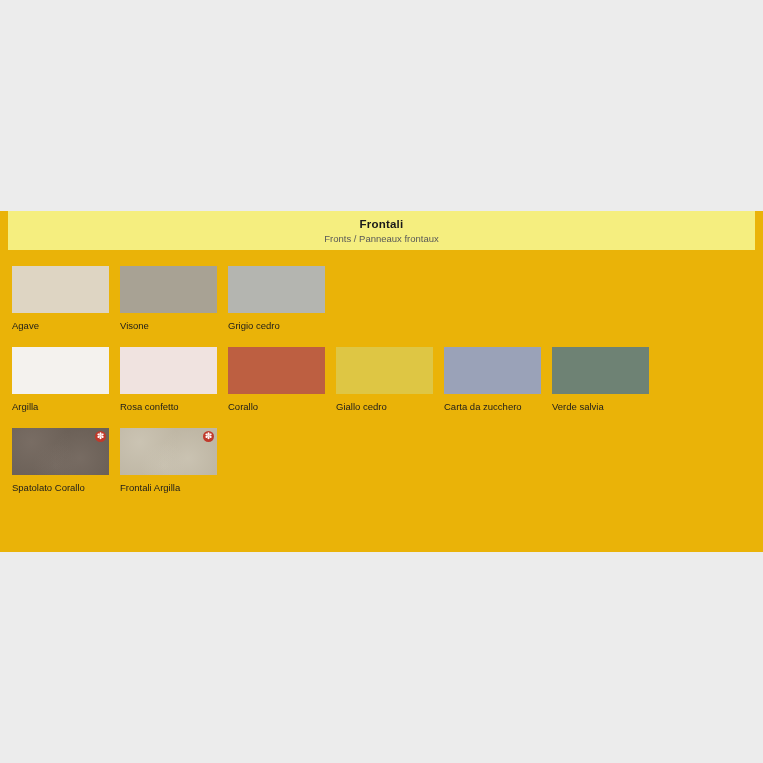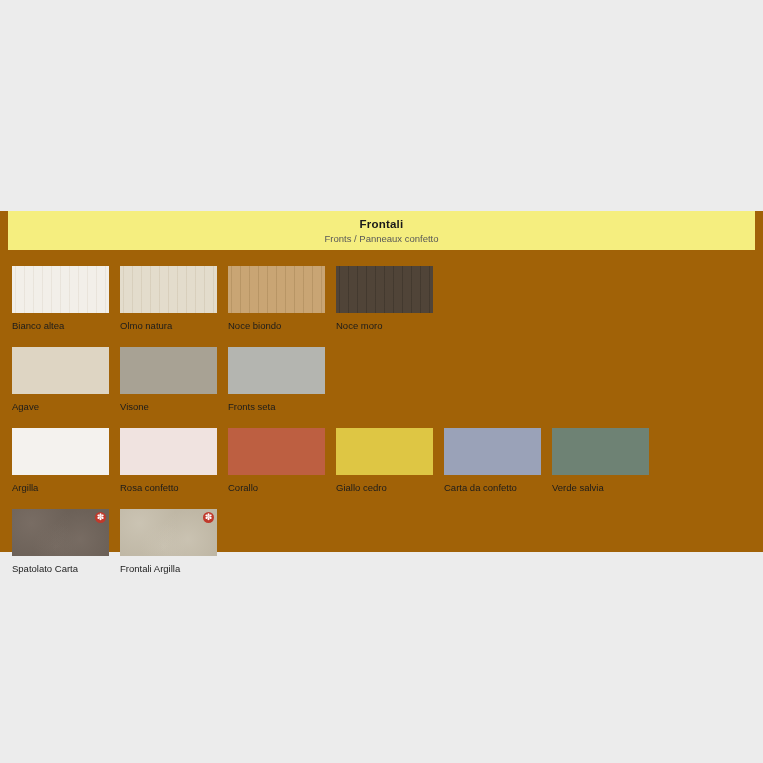--- a/index.html
+++ b/index.html
@@ -89,66 +89,40 @@
     border-radius: 50%;
   }
   .wood-grain {
     position: absolute;
     left: 0; top: 0; right: 0; bottom: 0;
   }
 </style>
 </head>
 <body style="background: rgb(236, 236, 236);">
 
-<div class="page" style="background: #a16207; text-decoration: underline;">
+<div class="page" style="background: #eab308; text-decoration: underline;">
 
   <div class="banner" style="background: rgb(245, 238, 127);">
     <div class="banner-title">Frontali</div>
-    <div class="banner-sub">Fronts / Panneaux confetto</div>
+    <div class="banner-sub">Fronts / Panneaux frontaux</div>
   </div>
 
   <div class="grid">
-    <div class="row" id="row-0">
-        <div class="swatch-cell">
-          <div class="swatch" style="background: rgb(242, 239, 233);">
-            <div class="wood-grain" style="background-image: repeating-linear-gradient(90deg, rgba(228, 222, 212, 0) 0px, rgba(228, 222, 212, 0) 3px, rgba(228, 222, 212, 0.667) 3px, rgba(228, 222, 212, 0.667) 4px, rgba(228, 222, 212, 0) 4px, rgba(228, 222, 212, 0) 9px);"></div>
-          </div>
-          <div class="swatch-label">Bianco altea</div>
-        </div>
-        <div class="swatch-cell">
-          <div class="swatch" style="background: rgb(227, 220, 204);">
-            <div class="wood-grain" style="background-image: repeating-linear-gradient(90deg, rgba(211, 201, 181, 0) 0px, rgba(211, 201, 181, 0) 3px, rgba(211, 201, 181, 0.667) 3px, rgba(211, 201, 181, 0.667) 4px, rgba(211, 201, 181, 0) 4px, rgba(211, 201, 181, 0) 9px);"></div>
-          </div>
-          <div class="swatch-label">Olmo natura</div>
-        </div>
-        <div class="swatch-cell">
-          <div class="swatch" style="background: rgb(201, 165, 116);">
-            <div class="wood-grain" style="background-image: repeating-linear-gradient(90deg, rgba(176, 142, 94, 0) 0px, rgba(176, 142, 94, 0) 3px, rgba(176, 142, 94, 0.667) 3px, rgba(176, 142, 94, 0.667) 4px, rgba(176, 142, 94, 0) 4px, rgba(176, 142, 94, 0) 9px);"></div>
-          </div>
-          <div class="swatch-label">Noce biondo</div>
-        </div>
-        <div class="swatch-cell">
-          <div class="swatch" style="background: rgb(80, 68, 56);">
-            <div class="wood-grain" style="background-image: repeating-linear-gradient(90deg, rgba(61, 52, 42, 0) 0px, rgba(61, 52, 42, 0) 3px, rgba(61, 52, 42, 0.667) 3px, rgba(61, 52, 42, 0.667) 4px, rgba(61, 52, 42, 0) 4px, rgba(61, 52, 42, 0) 9px);"></div>
-          </div>
-          <div class="swatch-label">Noce moro</div>
-        </div>
-      </div>
     <div class="row" id="row-1">
         <div class="swatch-cell">
           <div class="swatch" style="background: rgb(222, 213, 195);"></div>
           <div class="swatch-label">Agave</div>
         </div>
         <div class="swatch-cell">
           <div class="swatch" style="background: rgb(168, 162, 148);"></div>
           <div class="swatch-label">Visone</div>
         </div>
         <div class="swatch-cell">
           <div class="swatch" style="background: rgb(180, 181, 176);"></div>
-          <div class="swatch-label">Fronts seta</div>
+          <div class="swatch-label">Grigio cedro</div>
         </div>
       </div>
     <div class="row" id="row-2">
         <div class="swatch-cell">
           <div class="swatch" style="background: rgb(244, 242, 238);"></div>
           <div class="swatch-label">Argilla</div>
         </div>
         <div class="swatch-cell">
           <div class="swatch" style="background: rgb(240, 227, 224);"></div>
           <div class="swatch-label">Rosa confetto</div>
@@ -156,34 +130,34 @@
         <div class="swatch-cell">
           <div class="swatch" style="background: rgb(189, 95, 65);"></div>
           <div class="swatch-label">Corallo</div>
         </div>
         <div class="swatch-cell">
           <div class="swatch" style="background: rgb(222, 198, 68);"></div>
           <div class="swatch-label">Giallo cedro</div>
         </div>
         <div class="swatch-cell">
           <div class="swatch" style="background: rgb(154, 162, 184);"></div>
-          <div class="swatch-label">Carta da confetto</div>
+          <div class="swatch-label">Carta da zucchero</div>
         </div>
         <div class="swatch-cell">
           <div class="swatch" style="background: rgb(110, 130, 116);"></div>
           <div class="swatch-label">Verde salvia</div>
         </div>
       </div>
     <div class="row" id="row-3">
         <div class="swatch-cell">
           <div class="swatch" style="background: rgb(108, 97, 88);">
             <div class="wood-grain" style="background-image: radial-gradient(circle at 20% 30%, rgba(125, 113, 104, 0.733) 0%, transparent 45%), radial-gradient(circle at 70% 65%, rgba(125, 113, 104, 0.667) 0%, transparent 40%), radial-gradient(circle at 45% 80%, rgba(125, 113, 104, 0.533) 0%, transparent 35%);"></div>
             <div class="star">✽</div>
           </div>
-          <div class="swatch-label">Spatolato Carta</div>
+          <div class="swatch-label">Spatolato Corallo</div>
         </div>
         <div class="swatch-cell">
           <div class="swatch" style="background: rgb(191, 183, 165);">
             <div class="wood-grain" style="background-image: radial-gradient(circle at 20% 30%, rgba(207, 200, 184, 0.733) 0%, transparent 45%), radial-gradient(circle at 70% 65%, rgba(207, 200, 184, 0.667) 0%, transparent 40%), radial-gradient(circle at 45% 80%, rgba(207, 200, 184, 0.533) 0%, transparent 35%);"></div>
             <div class="star">✽</div>
           </div>
           <div class="swatch-label">Frontali Argilla</div>
         </div>
       </div>
   </div>

